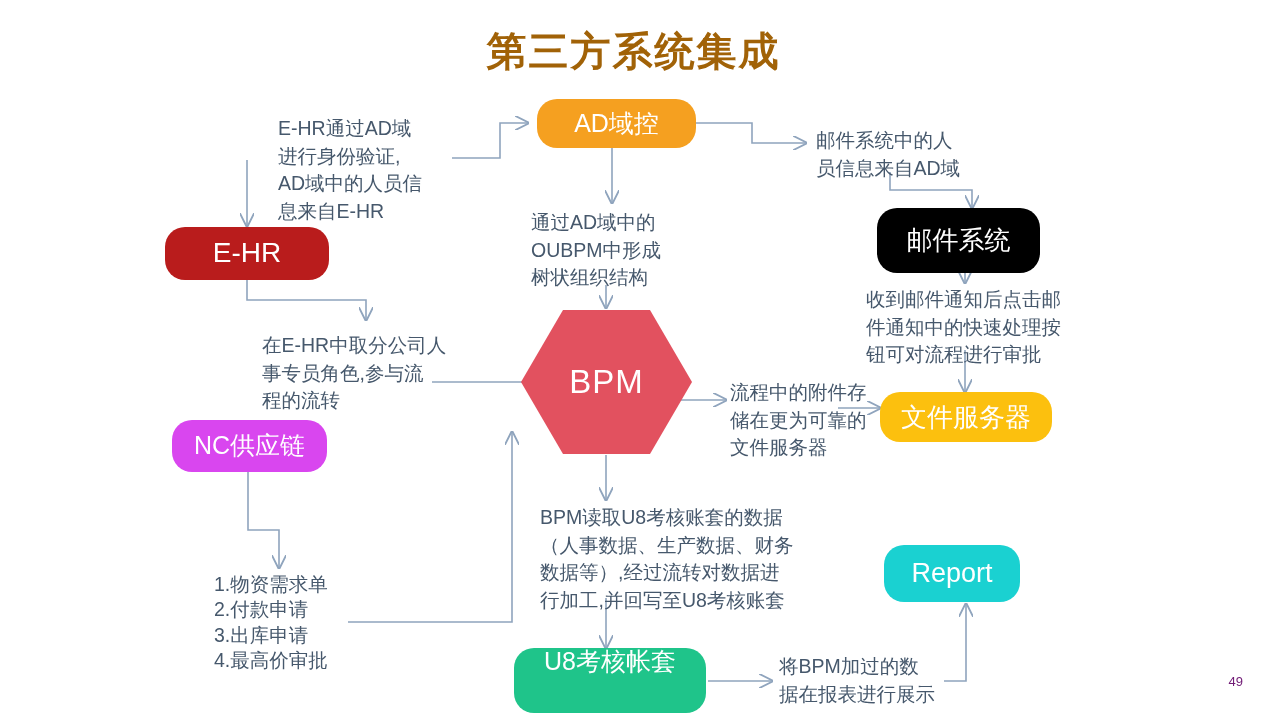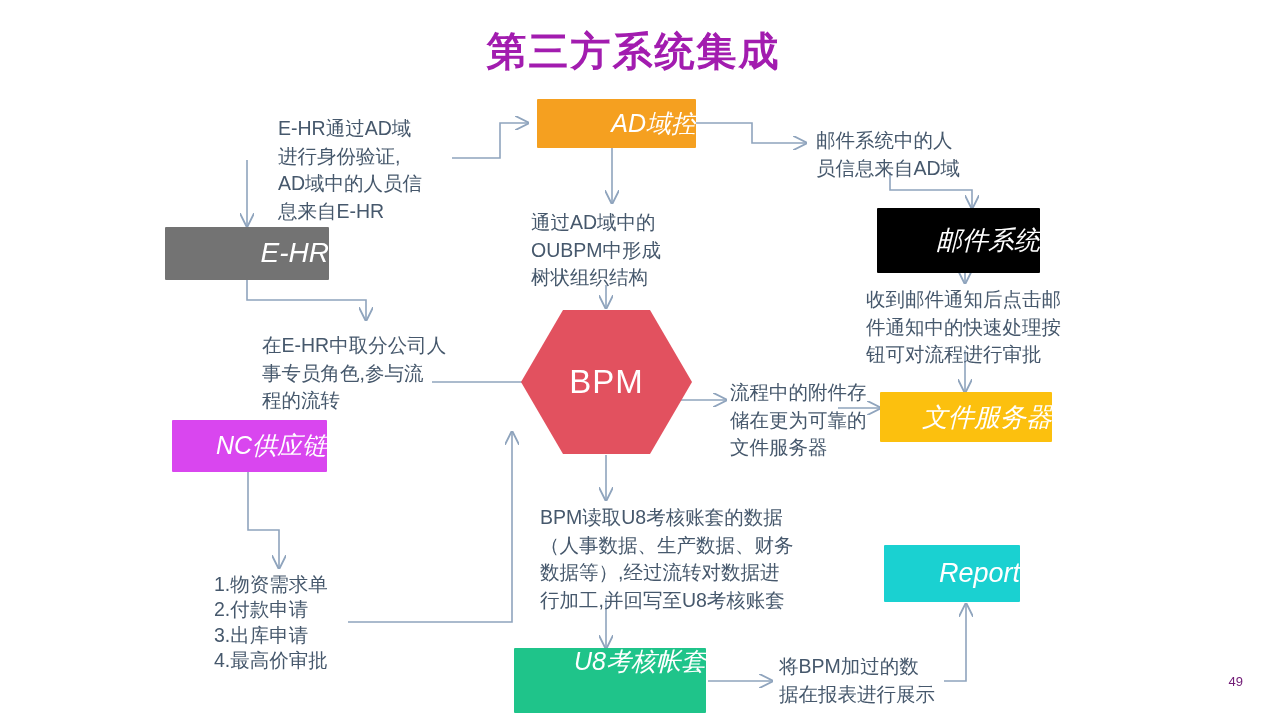--- a/index.html
+++ b/index.html
@@ -10,39 +10,38 @@
     overflow:hidden;
     position:relative;
   }
   #stage{position:absolute;left:0;top:0;width:1267px;height:713px;}
 
   
   .title{
     position:absolute;left:0;top:24px;width:1267px;
     text-align:center;
     font-size:40px;font-weight:bold;
-    color:#a21caf;
+    color:#a16207;
     letter-spacing:2px;
     white-space:nowrap;
   }
 
   
   #wires{position:absolute;left:0;top:0;width:1267px;height:713px;}
 
   
   .node{
     position:absolute;
-    display:flex;align-items:center;justify-content:flex-end;
+    display:flex;align-items:center;justify-content:center;
     color:#ffffff;
-    border-radius:1px;
+    border-radius:20px;
     box-sizing:border-box;
     text-align:center;
     line-height:1.1;
     white-space:nowrap;
-    font-style:italic;
   }
 
   
   .note{
     position:absolute;
     color:#46586c;
     font-size:19.5px;
     line-height:1.42;
     white-space:pre-line;
   }
@@ -150,21 +149,21 @@
 
   <div class="note cn" style="left:214px;top:572px;width:180px;line-height:1.30;">1.物资需求单
 2.付款申请
 3.出库申请
 4.最高价审批</div>
 
   <div class="node" style="left:537px;top:99px;width:159px;height:49px;background:#f5a020;font-size:25px;">
     <span>AD域控</span>
   </div>
 
-  <div class="node" style="left:165px;top:227px;width:164px;height:53px;background:#737373;font-size:28px;">
+  <div class="node" style="left:165px;top:227px;width:164px;height:53px;background:#b91c1c;font-size:28px;">
     <span>E-HR</span>
   </div>
 
   <div class="node" style="left:172px;top:420px;width:155px;height:52px;background:#d946ef;font-size:25px;">
     <span>NC供应链</span>
   </div>
 
   <div class="hex-wrap" style="left:519px;top:308px;width:175px;height:148px;">
     <svg width="175" height="148" viewBox="0 0 175 148" xmlns="http://www.w3.org/2000/svg">
       <polygon points="44,2 131,2 173,74 131,146 44,146 2,74" fill="#e2515f"></polygon>

